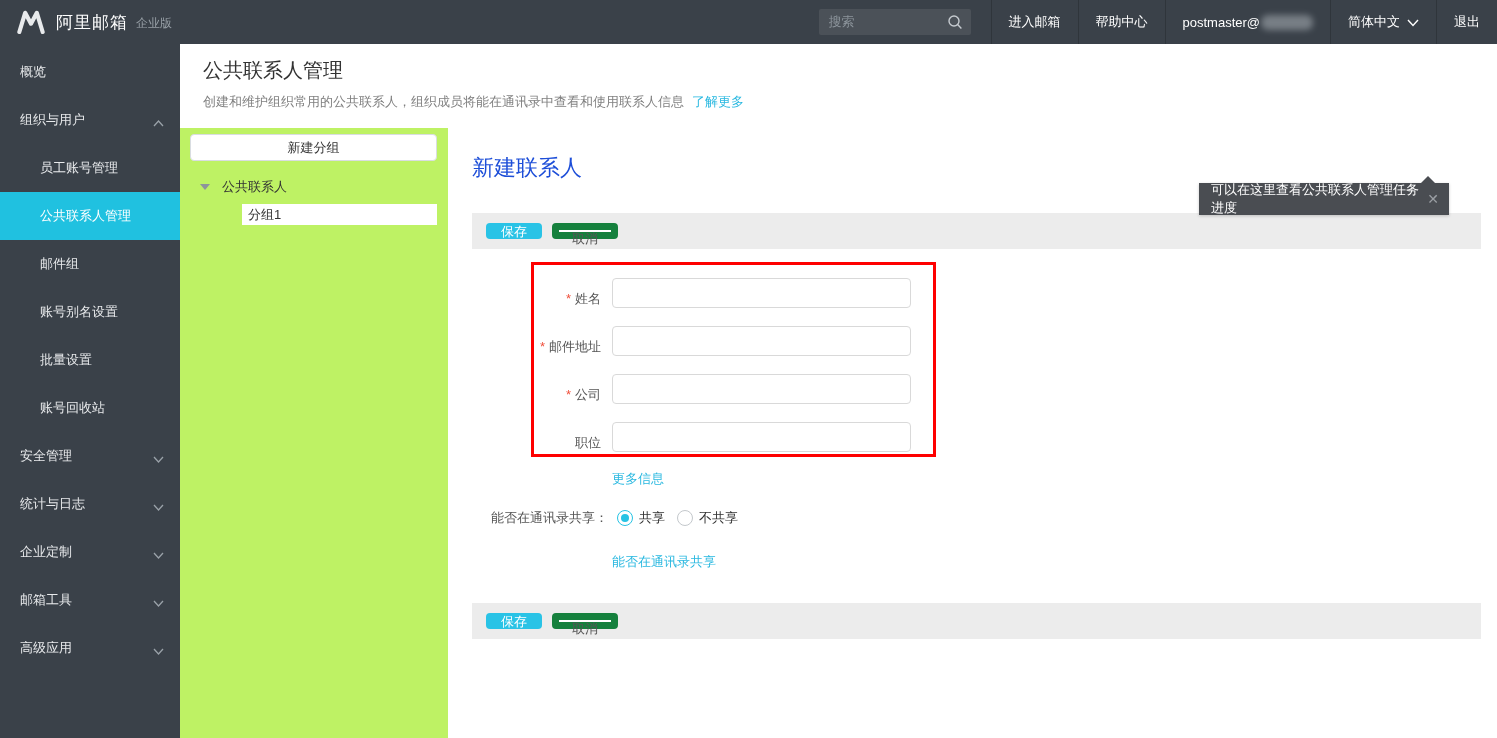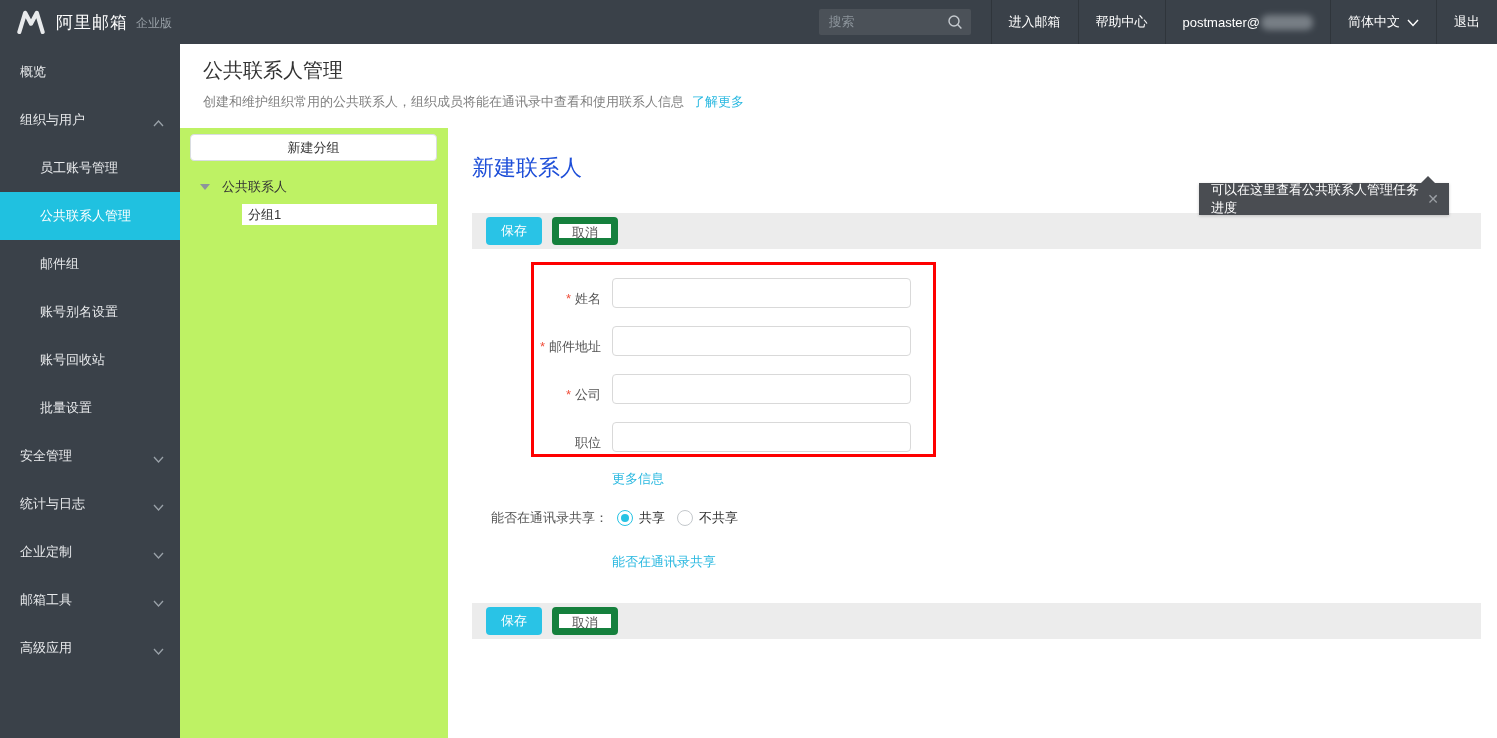--- a/index.html
+++ b/index.html
@@ -43,21 +43,21 @@
   .new-group-btn { display:block; width:247px; margin:0 auto 0 10px; height:27px; background:#fff; border:1px solid #d9dde1; border-radius:4px; font-size:13px; color:#333; text-align:center; line-height:25px; cursor:pointer; }
   .tree-root { display:flex; align-items:center; margin:17px 0 0 20px; cursor:pointer; }
   .tree-caret { width:0; height:0; border-left:5px solid transparent; border-right:5px solid transparent; border-top:6px solid #8d949b; margin-right:12px; }
   .tree-root-label { font-size:13px; color:#333; }
   .tree-child { margin:8px 0 0 62px; width:195px; height:21px; background:#fff; line-height:21px; padding-left:6px; font-size:13px; color:#333; cursor:pointer; }
 
   
   .main-panel { flex:1; background:#fff; position:relative; min-width:0; }
   .main-title { margin:25px 0 13px 24px; font-size:22px; font-weight:400; color:#1d4ed8; }
   .toolbar { margin:30px 16px 0 24px; height:36px; background:#ececec; display:flex; align-items:center; padding-left:14px; }
-  .btn { height:28px; border-radius:4px; font-size:13px; font-family:inherit; cursor:pointer; }
+  .btn { height:16px; border-radius:4px; font-size:13px; font-family:inherit; cursor:pointer; }
   .btn-primary { background:#29c3e6; color:#fff; border:none; padding:0 15px; }
   .btn-default { background:#fff; color:#555; border:7px solid #15803d; padding:0 13px; margin-left:10px; }
 
   .form { margin-top:29px; }
   .form-row { display:flex; align-items:flex-end; margin-bottom:18px; }
   .form-label { width:153px; text-align:right; font-size:13px; color:#555; flex:none; }
   .req { color:#f0503c; margin-right:4px; font-size:13px; }
   .form-input { margin-left:11px; width:299px; height:30px; border:1px solid #d9d9d9; border-radius:4px; outline:none; padding:0 8px; font-size:13px; font-family:inherit; color:#333; background:#fff; }
 
   .more-info { margin-left:164px; font-size:13px; display:inline-block; }
@@ -144,24 +144,24 @@
     <div class="side-item lv2 active">
         <span>公共联系人管理</span>
       </div>
     <div class="side-item lv2">
         <span>邮件组</span>
       </div>
     <div class="side-item lv2">
         <span>账号别名设置</span>
       </div>
     <div class="side-item lv2">
+        <span>批量设置</span>
+      </div>
+    <div class="side-item lv2">
         <span>账号回收站</span>
-      </div>
-    <div class="side-item lv2">
-        <span>批量设置</span>
       </div>
     <div class="side-item lv1">
       <span>安全管理</span>
       <span class="side-caret"><svg width="11" height="7" viewBox="0 0 11 7">
             <polyline points="1,1 5.5,6 10,1" fill="none" stroke="#9aa2a9" stroke-width="1.3"></polyline>
           </svg></span>
     </div>
     <div class="side-item lv1">
       <span>统计与日志</span>
       <span class="side-caret"><svg width="11" height="7" viewBox="0 0 11 7">

